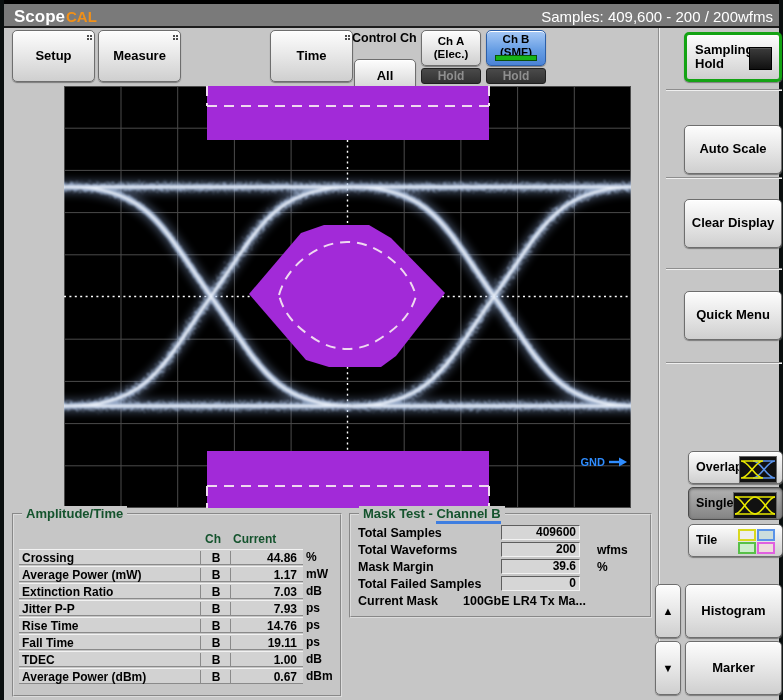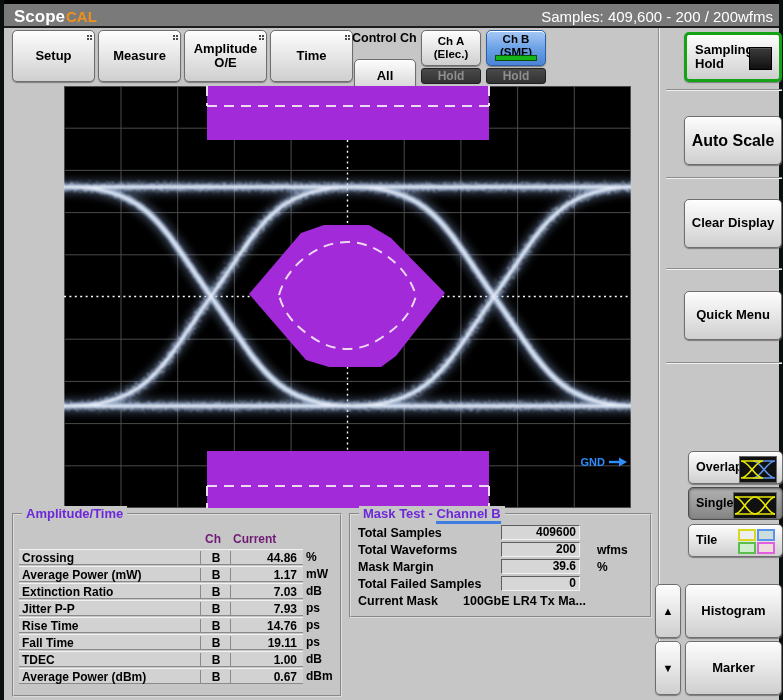--- a/index.html
+++ b/index.html
@@ -29,28 +29,28 @@
   .label-plain{position:absolute;font-weight:bold;color:#000;}
   .sep-h{position:absolute;height:0;border-top:1px solid #8e8e8e;border-bottom:1px solid #efefef;}
   .sep-v{position:absolute;width:0;border-left:1px solid #8e8e8e;border-right:1px solid #efefef;}
   .led{position:absolute;right:7px;top:12px;width:21px;height:21px;background:linear-gradient(#3c3c3c,#101010);
        border:1px solid #000;box-shadow:inset 0 1px 0 #555;}
   
   #display{position:absolute;left:60px;top:86px;width:567px;height:422px;background:#000;}
   
   .panel{position:absolute;border:2px groove #dcdcdc;box-sizing:border-box;}
   .panel-title{position:absolute;top:-9px;left:8px;background:#C6C6C6;padding:0 4px;
-               font-size:13px;font-weight:bold;color:#6d28d9;white-space:nowrap;}
+               font-size:13px;font-weight:bold;color:#14532d;white-space:nowrap;}
   .mrow{position:absolute;left:5px;width:284px;height:16px;background:#D2D2D2;
         border-top:1px solid #F2F2F2;border-bottom:1px solid #8a8a8a;box-sizing:border-box;}
   .mrow .lbl{position:absolute;left:3px;top:1px;font-size:12px;font-weight:bold;}
   .mrow .ch{position:absolute;left:181px;width:30px;top:1px;font-size:12px;font-weight:bold;text-align:center;border-left:1px solid #8a8a8a;height:14px;}
   .mrow .val{position:absolute;left:211px;width:70px;top:1px;font-size:12px;font-weight:bold;text-align:right;border-left:1px solid #8a8a8a;height:14px;padding-right:3px;box-sizing:border-box;}
   .unit{position:absolute;font-size:12px;font-weight:bold;color:#000;}
-  .hdr{position:absolute;font-size:12px;font-weight:bold;color:#701a75;}
+  .hdr{position:absolute;font-size:12px;font-weight:bold;color:#14532d;}
   .vbox{position:absolute;width:79px;height:15px;background:#D6D6D6;border:1px solid #5e5e5e;
         border-right-color:#f2f2f2;border-bottom-color:#f2f2f2;box-sizing:border-box;
         font-size:12px;font-weight:bold;text-align:right;padding:0 3px;line-height:13px;}
   .mlabel{position:absolute;font-size:12.5px;font-weight:bold;color:#000;white-space:nowrap;}
   .chan-underline{border-bottom:3px solid #3E7EE0;padding-bottom:0px;}
   
   .icon-box{position:absolute;right:5px;top:4px;background:#111;border:1px solid #666;}
   .tile-grid{position:absolute;right:6px;top:4px;width:38px;height:26px;display:grid;
              grid-template-columns:18px 18px;grid-template-rows:12px 12px;gap:1px;}
   .tile-grid div{border-width:2px;border-style:solid;box-sizing:border-box;}
@@ -68,25 +68,20 @@
   </div>
 
   <div class="btn" style="left:8px;top:30px;width:83px;height:52px;font-size:13px;">
     <span class="grip"></span>
     <span>Setup</span>
   </div>
   <div class="btn" style="left:94px;top:30px;width:83px;height:52px;font-size:13px;">
     <span class="grip"></span>
     <span>Measure</span>
   </div>
-  <div class="btn" style="left:180px;top:30px;width:83px;height:52px;font-size:13px;">
-    <span class="grip"></span>
-    <span>Amplitude</span>
-    <span>O/E</span>
-  </div>
   <div class="btn" style="left:266px;top:30px;width:83px;height:52px;font-size:13px;">
     <span class="grip"></span>
     <span>Time</span>
   </div>
 
   <span class="label-plain" style="left:348px;top:31px;font-size:12.5px;">Control Ch</span>
   <div class="btn" style="left:350px;top:59px;width:62px;height:35px;font-size:13px;">
     <span>All</span>
   </div>
 
@@ -108,21 +103,21 @@
 
   <div class="sep-v" style="left:654px;top:28px;height:666px;"></div>
 
   <div class="btn" style="left:680px;top:32px;width:98px;height:50px;font-size:13px;border:3px solid #14A314;align-items:flex-start;padding-left:8px;">
     <span>Sampling</span>
     <span>Hold</span>
     <span class="led"></span>
   </div>
   <div class="sep-h" style="left:662px;top:89px;width:116px;"></div>
 
-  <div class="btn" style="left:680px;top:116px;width:98px;height:49px;font-size:16px;">
+  <div class="btn" style="left:680px;top:125px;width:98px;height:49px;font-size:13px;">
     <span>Auto Scale</span>
   </div>
   <div class="sep-h" style="left:662px;top:177px;width:116px;"></div>
 
   <div class="btn" style="left:680px;top:199px;width:98px;height:49px;font-size:13px;">
     <span>Clear Display</span>
   </div>
   <div class="sep-h" style="left:662px;top:268px;width:116px;"></div>
 
   <div class="btn" style="left:680px;top:291px;width:98px;height:49px;font-size:13px;">

